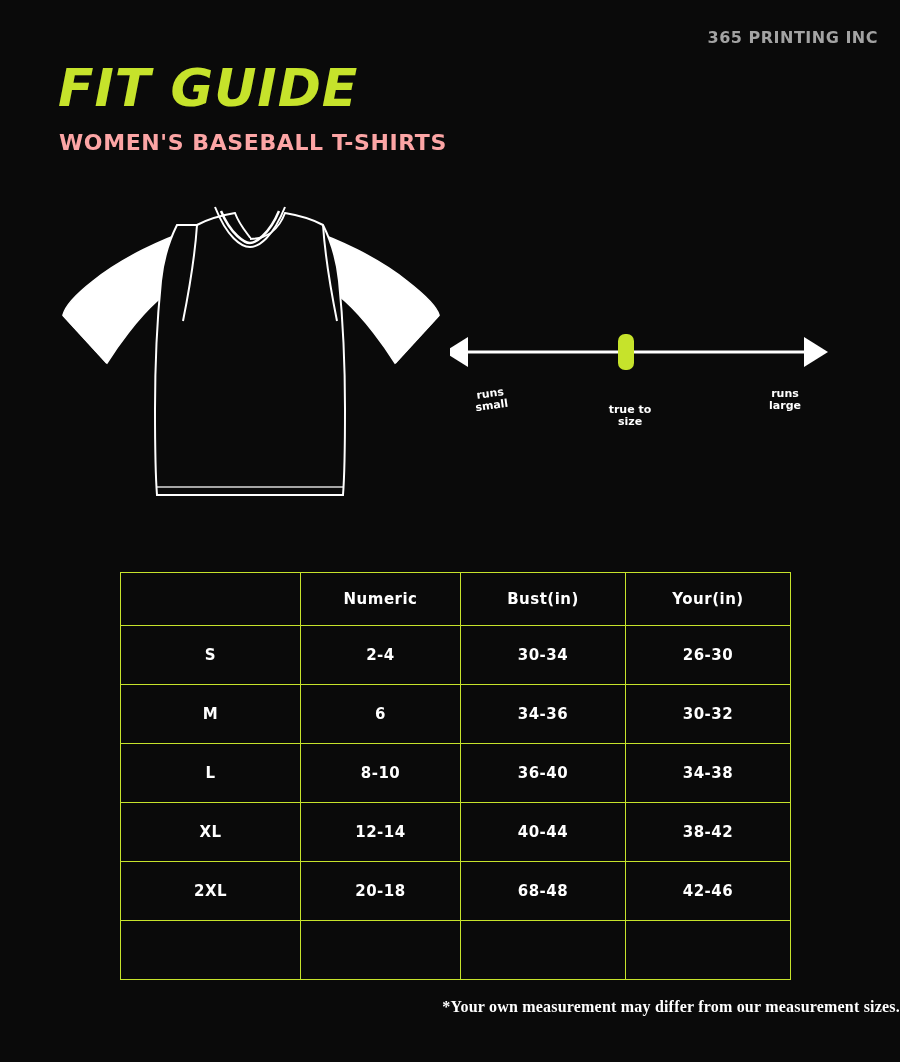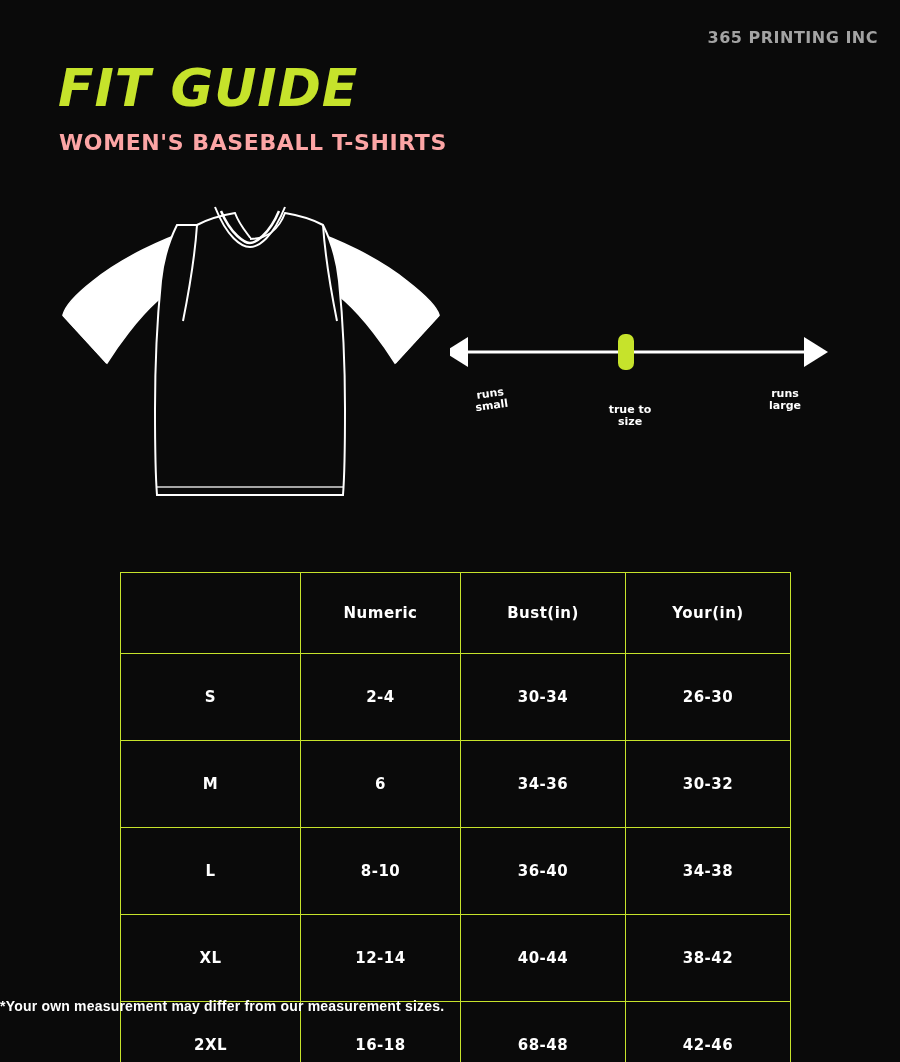--- a/index.html
+++ b/index.html
@@ -101,21 +101,21 @@
   table.size-table td, table.size-table th {
     border: 1px solid #c6e32b;
     height: 58px;
     text-align: center;
     vertical-align: middle;
     font-family: "DejaVu Sans", sans-serif;
     color: #ffffff;
     font-size: 15px;
     font-weight: bold;
     letter-spacing: 0.5px;
-    padding: 14px;
+    padding: 0;
   }
   table.size-table col.c0 { width: 180px; }
   table.size-table col.c1 { width: 160px; }
   table.size-table col.c2 { width: 165px; }
   table.size-table col.c3 { width: 165px; }
   table.size-table th {
     font-size: 15px;
     font-weight: bold;
     height: 52px;
   }
@@ -124,23 +124,23 @@
     font-weight: bold;
     letter-spacing: 1px;
   }
   tr.empty-row td { height: 58px; }
 
   .footnote {
     position: absolute;
     left: 0;
     right: 0;
     top: 998px;
-    text-align: left;
-    font-family: Liberation Sans, sans-serif;
-    font-size: 14px;
+    text-align: right;
+    font-family: Liberation Serif, serif;
+    font-size: 16px;
     font-weight: bold;
     color: #ffffff;
     letter-spacing: 0.2px;
   }
 </style>
 </head>
 <body>
 
 <div class="page">
 
@@ -236,21 +236,21 @@
           <td>34-38</td>
         </tr>
         <tr>
           <td class="size-label">XL</td>
           <td>12-14</td>
           <td>40-44</td>
           <td>38-42</td>
         </tr>
         <tr>
           <td class="size-label">2XL</td>
-          <td>16-18</td>
+          <td>20-18</td>
           <td>68-48</td>
           <td>42-46</td>
         </tr>
         <tr class="empty-row">
           <td class="size-label"></td>
           <td></td>
           <td></td>
           <td></td>
         </tr>
       </tbody>

